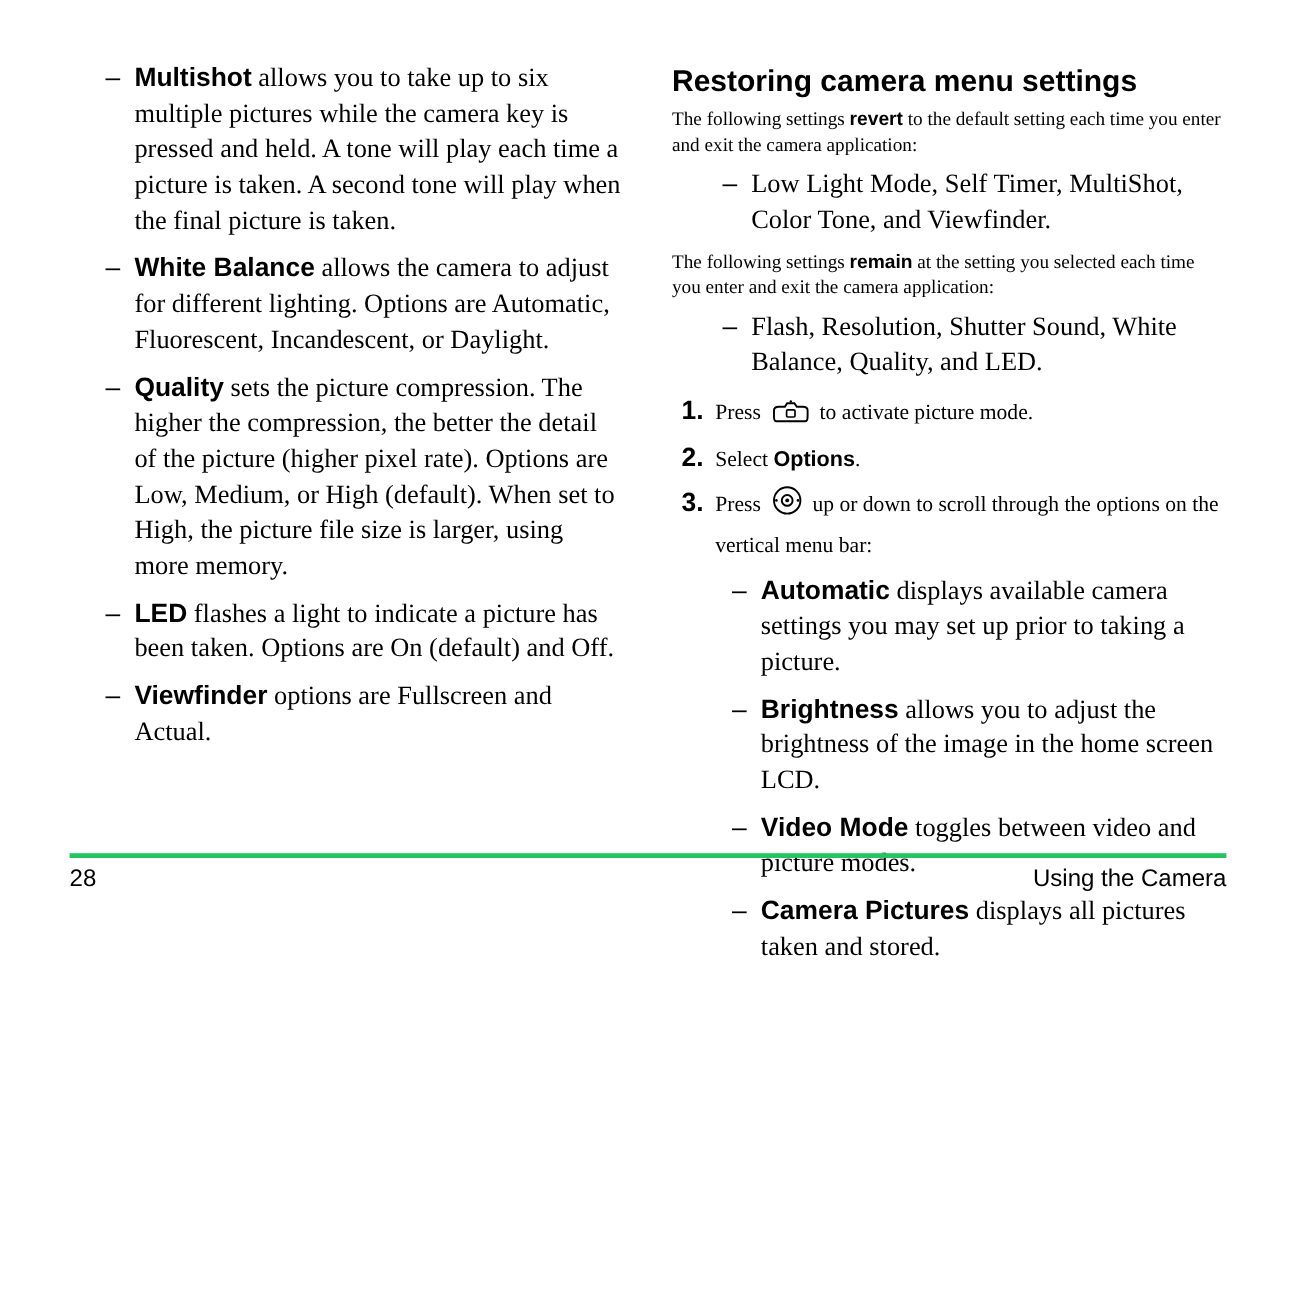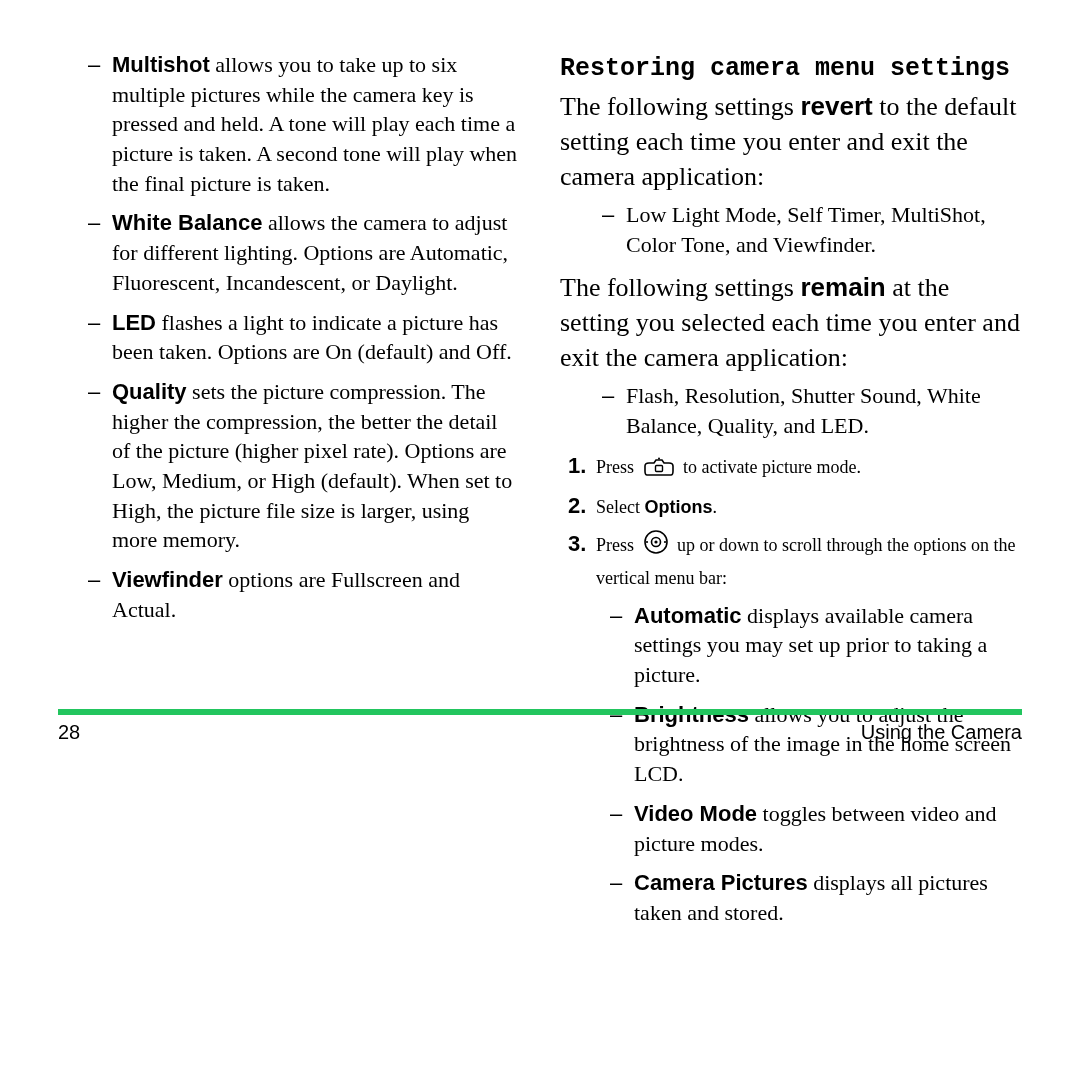--- a/index.html
+++ b/index.html
@@ -47,33 +47,33 @@
     font-family: Arial, Helvetica, sans-serif;
   }
   ul.dash.inner {
     padding-left: 48px;
   }
   .b {
     font-family: Arial, Helvetica, sans-serif;
     font-weight: 700;
   }
   h2 {
-    font-family: Liberation Mono, monospace;
+    font-family: Liberation Sans, sans-serif;
     font-weight: 700;
     font-size: 25px;
     margin: 4px 0 6px 0;
   }
   h1 {
     font-family: Arial, Helvetica, sans-serif;
     font-weight: 700;
     font-size: 30px;
     margin: 22px 0 8px 0;
   }
   p.body {
-    font-size: 26px;
+    font-size: 16px;
     line-height: 1.35;
     margin: 2px 0 6px 0;
   }
   ol.steps {
     list-style: none;
     counter-reset: step;
     margin: 0;
     padding: 0 0 0 8px;
   }
   ol.steps > li {
@@ -95,41 +95,41 @@
   .icon {
     display: inline-block;
     vertical-align: -4px;
     margin: 0 4px;
   }
   .footer {
     position: absolute;
     left: 58px;
     right: 58px;
     bottom: 40px;
-    border-top: 6px solid #22c55e;
+    border-top: 4px solid #22c55e;
     padding-top: 6px;
     display: flex;
     justify-content: space-between;
     font-family: Arial, Helvetica, sans-serif;
     font-size: 20px;
   }
   .mixed { font-size: 18px; line-height: 1.35; }
 </style>
 </head>
 <body>
 
 <div class="page">
   <div class="columns">
 
     <div class="col">
       <ul class="dash" id="left-list">
           <li><span class="b">Multishot</span><span> allows you to take up to six multiple pictures while the camera key is pressed and held. A tone will play each time a picture is taken. A second tone will play when the final picture is taken.</span></li>
           <li><span class="b">White Balance</span><span> allows the camera to adjust for different lighting. Options are Automatic, Fluorescent, Incandescent, or Daylight.</span></li>
+          <li><span class="b">Quality</span><span> sets the picture compression. The higher the compression, the better the detail of the picture (higher pixel rate). Options are Low, Medium, or High (default). When set to High, the picture file size is larger, using more memory.</span></li>
           <li><span class="b">LED</span><span> flashes a light to indicate a picture has been taken. Options are On (default) and Off.</span></li>
-          <li><span class="b">Quality</span><span> sets the picture compression. The higher the compression, the better the detail of the picture (higher pixel rate). Options are Low, Medium, or High (default). When set to High, the picture file size is larger, using more memory.</span></li>
           <li><span class="b">Viewfinder</span><span> options are Fullscreen and Actual.</span></li>
         </ul>
     </div>
 
     <div class="col">
 
       <h2>Restoring camera menu settings</h2>
 
       <p class="body mixed">
         <span>The following settings </span><span class="b">revert</span><span> to the default setting each time you enter and exit the camera application:</span>

